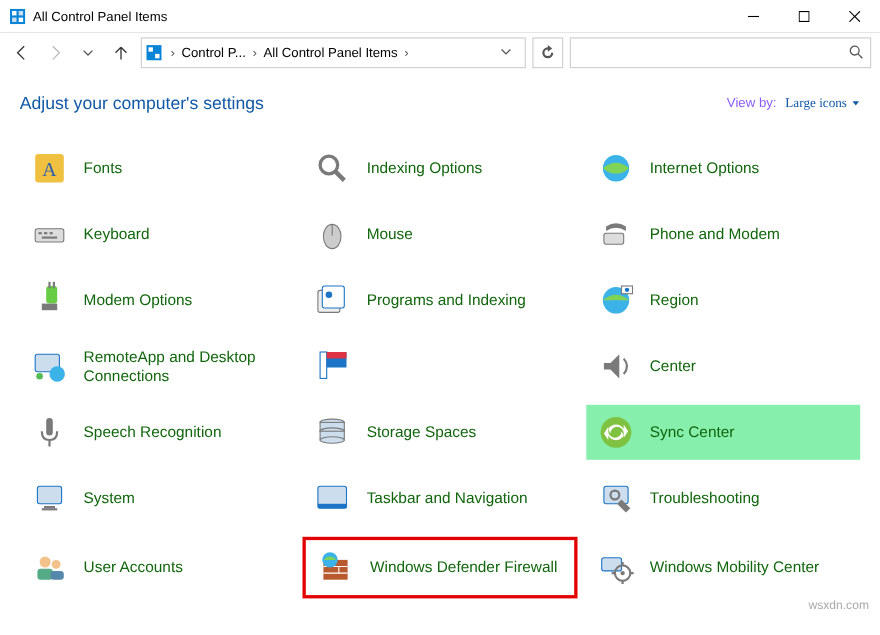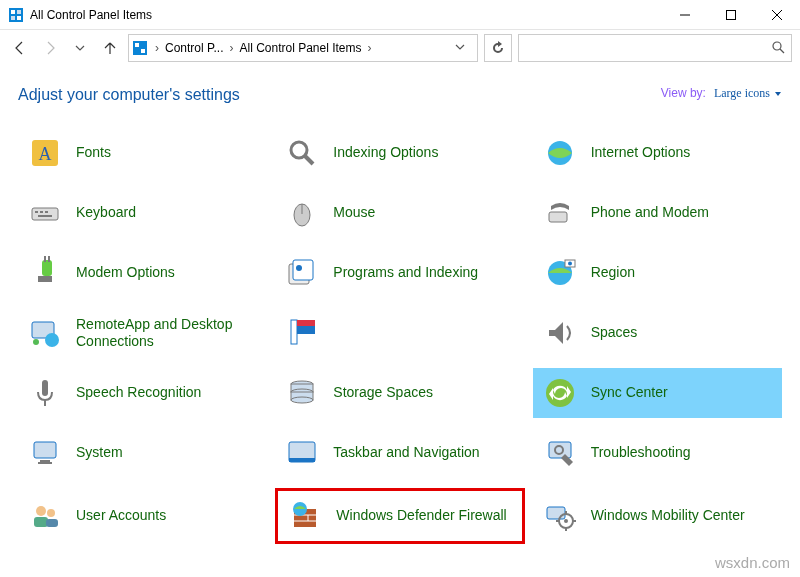--- a/index.html
+++ b/index.html
@@ -26,26 +26,26 @@
   .search-icon { color:#555; }
 
   .content { padding: 20px 18px 10px 18px; }
   .header-row { display:flex; align-items:flex-start; margin-bottom: 24px; }
   .heading { color:#1259a6; font-size:16px; font-weight:400; flex:1; }
   .viewby { font-size:12px; color:#8b5cf6; margin-right:8px; }
   .viewby-sel { color:#1259a6; cursor:default; display:inline-flex; align-items:center; gap:4px;font-family:Liberation Serif, serif; }
 
   .grid { display:grid; grid-template-columns: repeat(3, 1fr); column-gap: 8px; row-gap: 10px; }
   .item { display:flex; align-items:center; padding:6px 8px; cursor:default; gap:12px; }
-  .item.selected { background:#7dd3fc; }
+  .item.selected { background:#86efac; }
   .item-icon { width:38px; height:38px; display:flex; align-items:center; justify-content:center; flex-shrink:0; }
   .item-label { color:#11660d; font-size:14px; line-height:1.25; }
   .highlight-box { border:3px solid #e30000; }
   
-  .watermark { position:absolute; bottom:6px; right:10px; font-size:15px; color:#aaa; }
+  .watermark { position:absolute; bottom:20px; right:10px; font-size:11px; color:#aaa; }
 </style>
 </head>
 <body>
 
 <div class="titlebar">
   <div class="titlebar-icon">
     <svg width="14" height="14" viewBox="0 0 14 14">
         <rect x="0" y="0" width="14" height="14" fill="#0a84d6"></rect>
         <rect x="2" y="2" width="4" height="4" fill="#fff"></rect>
         <rect x="8" y="2" width="4" height="4" fill="#cde"></rect>
@@ -248,21 +248,21 @@
           </svg>
         </div>
       </div>
       <div class="item">
         <div class="item-icon">
           <svg width="34" height="34" viewBox="0 0 34 34">
             <path d="M6 14 L12 14 L20 6 L20 28 L12 20 L6 20 Z" fill="#7a7a7a"></path>
             <path d="M24 10 Q30 17 24 24" fill="none" stroke="#7a7a7a" stroke-width="2"></path>
           </svg>
         </div>
-        <div class="item-label">Spaces</div>
+        <div class="item-label">Center</div>
       </div>
       <div class="item">
         <div class="item-icon">
           <svg width="34" height="34" viewBox="0 0 34 34">
             <rect x="14" y="4" width="6" height="16" rx="3" fill="#7a7a7a"></rect>
             <path d="M10 16 Q10 24 17 24 Q24 24 24 16" fill="none" stroke="#7a7a7a" stroke-width="2"></path>
             <line x1="17" y1="24" x2="17" y2="30" stroke="#7a7a7a" stroke-width="2"></line>
           </svg>
         </div>
         <div class="item-label">Speech Recognition</div>

